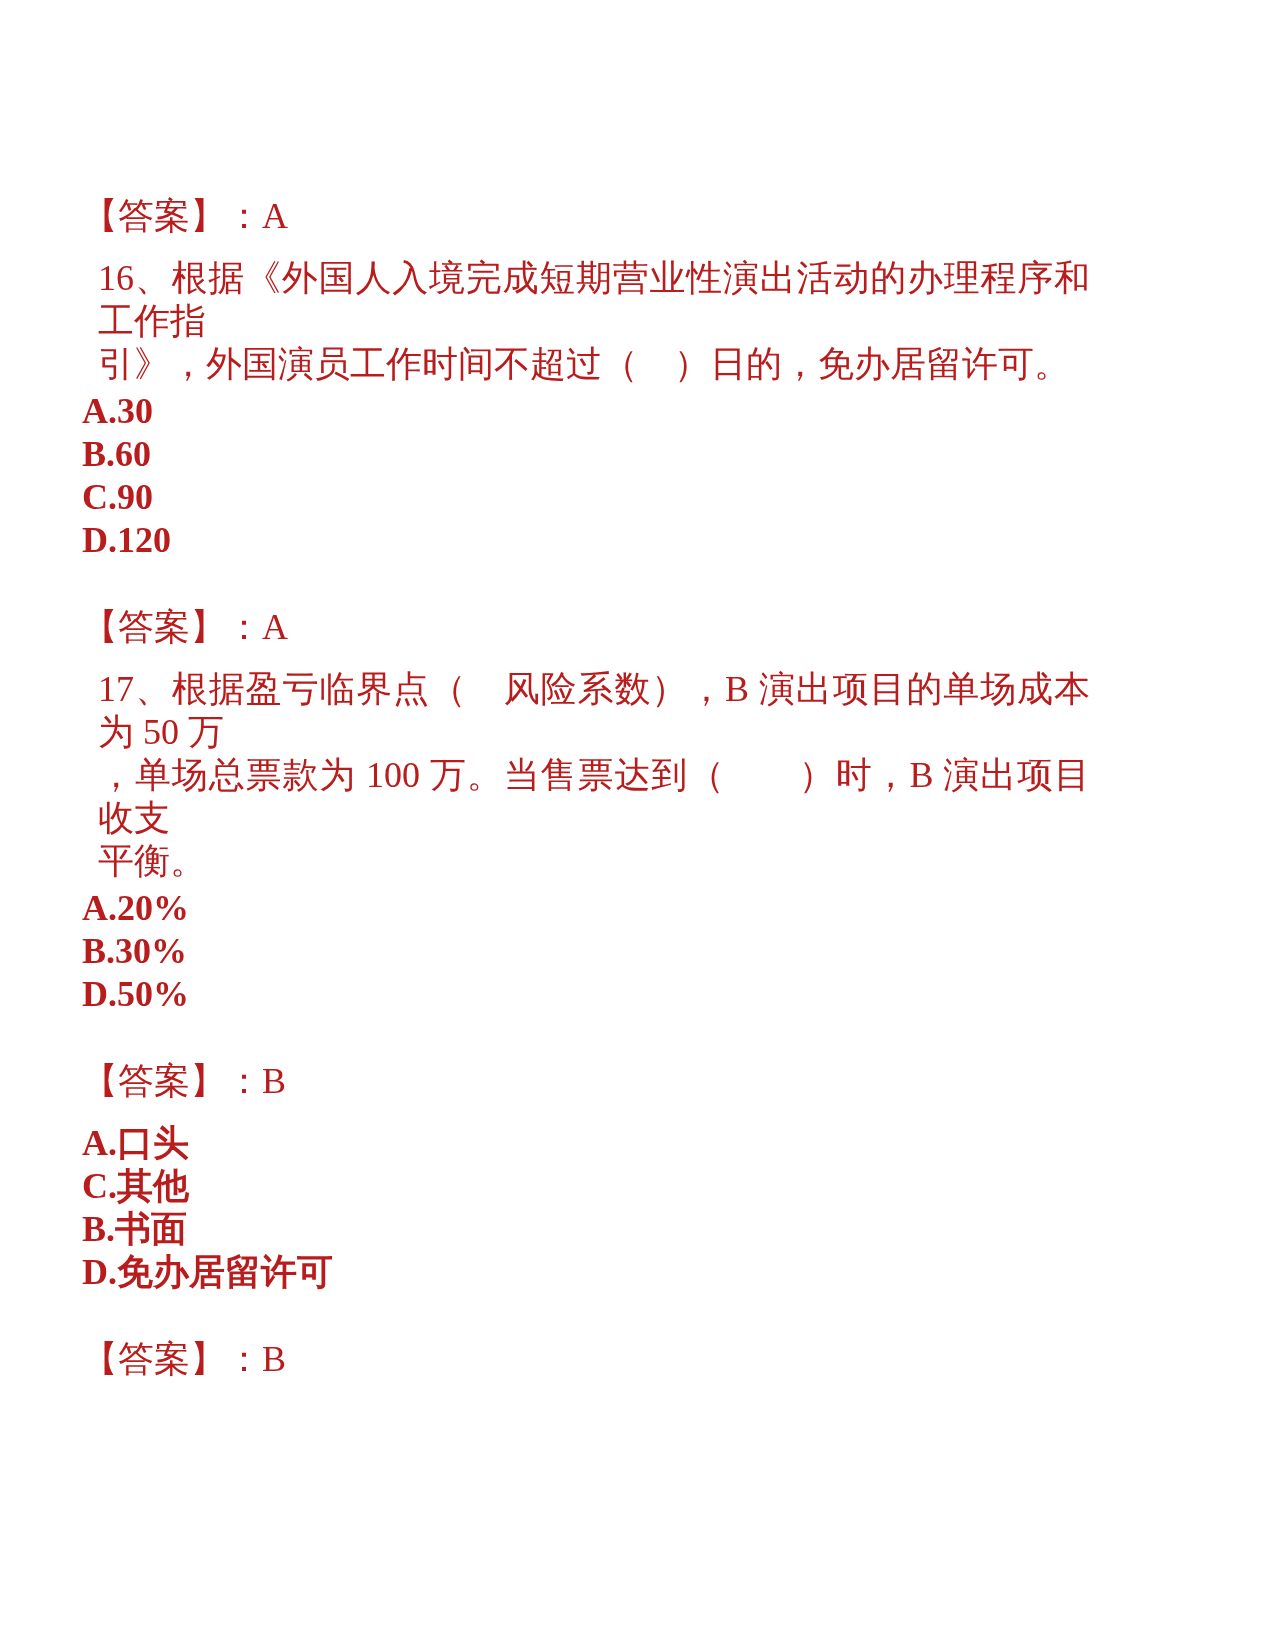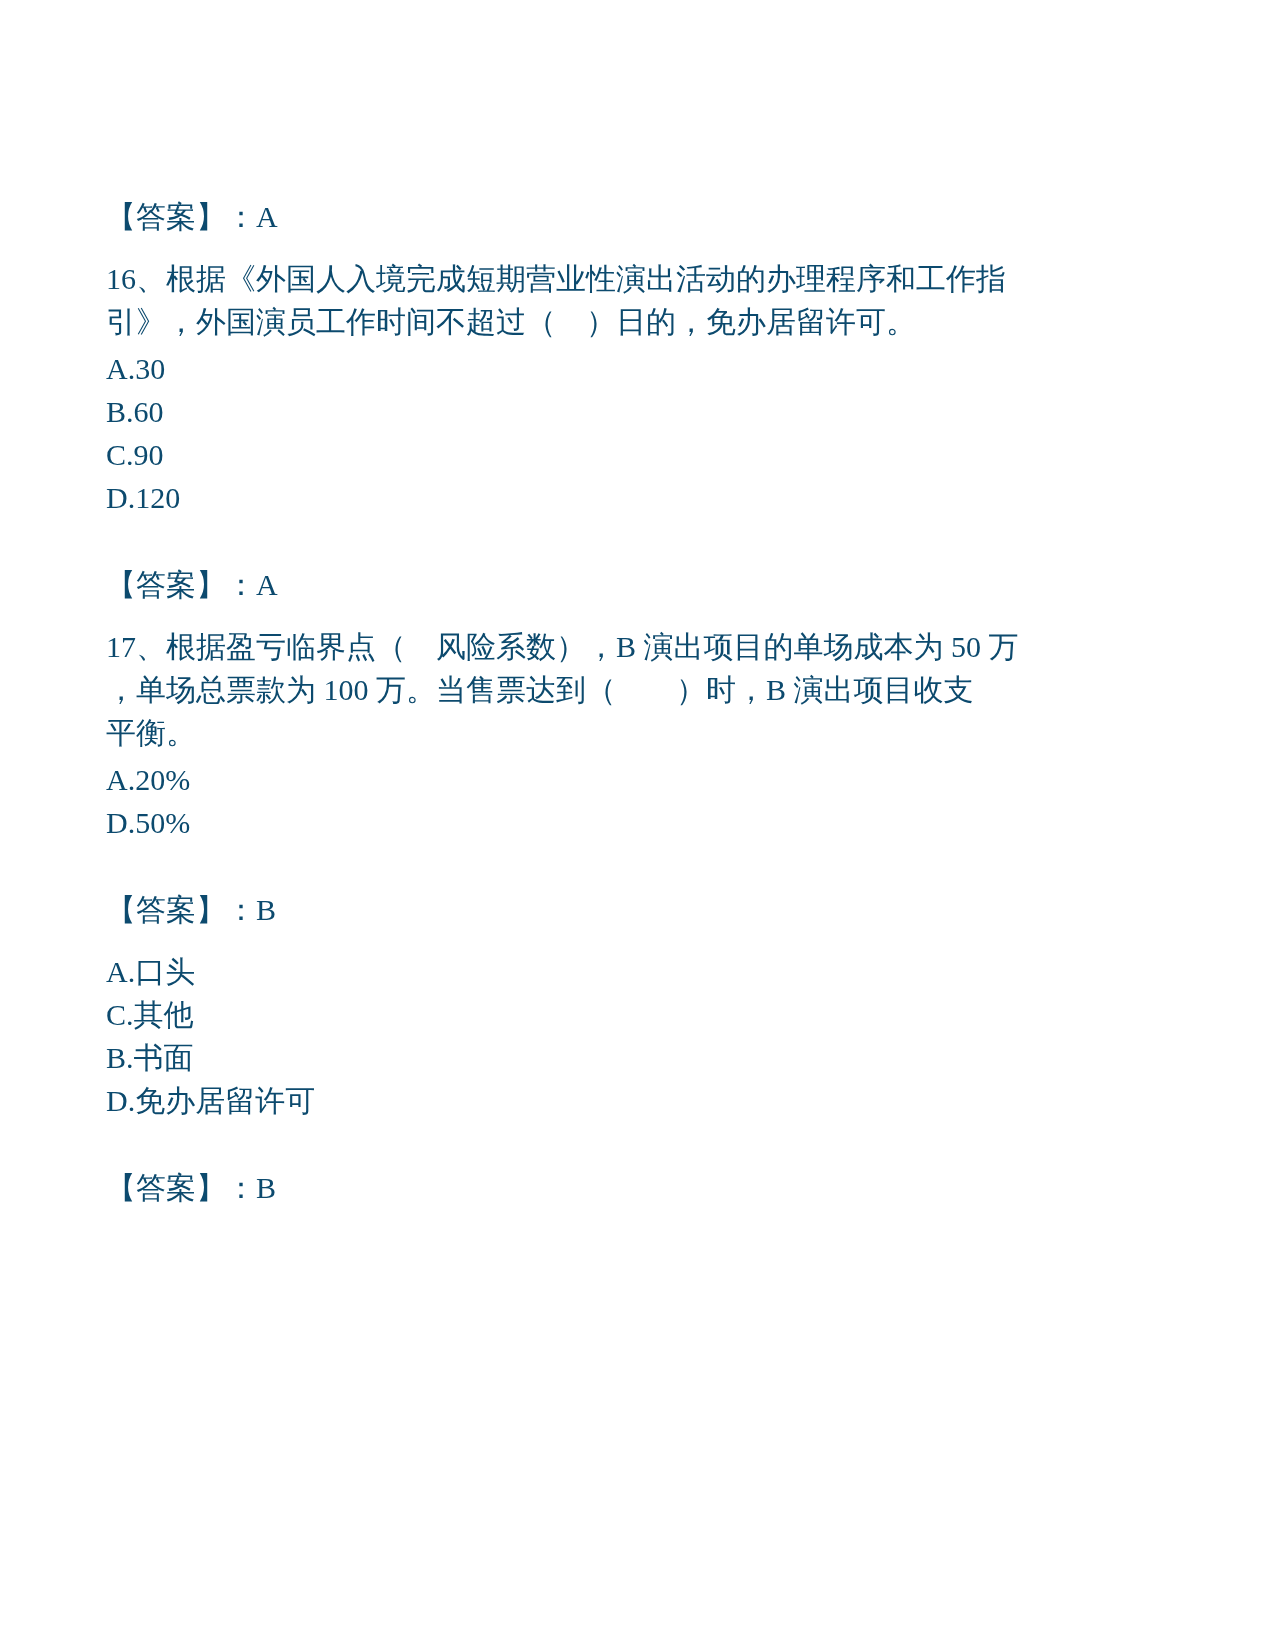--- a/index.html
+++ b/index.html
@@ -5,48 +5,49 @@
   html, body {
     margin: 0;
     padding: 0;
     background: #ffffff;
   }
   .page {
     position: relative;
     width: 1275px;
     height: 1650px;
     box-sizing: border-box;
-    padding: 195px 185px 0 106px;
+    padding: 195px 185px 0 82px;
     background: #ffffff;
     font-family: "Liberation Serif", "DejaVu Serif", serif;
-    font-size: 30px;
+    font-size: 36px;
     line-height: 43px;
-    color: #0c4a6e;
+    color: #b91c1c;
     overflow: hidden;
   }
   .answer-line {
     margin: 44px 0 19px 0;
     white-space: pre-line;
   }
   .answer-line.first {
     margin-top: 0;
   }
   .question-block {
     margin: 0;
   }
   .question-text {
     white-space: pre-line;
-    margin: 0 0 4px 0;
+    margin: 0 0 4px 16px;
     text-align: justify;
   }
   .options {
     margin: 0;
   }
   .option-item {
     white-space: pre-line;
+    font-weight: bold;
   }
 </style>
 </head>
 <body>
 
 <div class="page">
 
   <div class="answer-line first">【答案】：A</div>
 
   <section class="question-block">
@@ -61,20 +62,21 @@
   </section>
 
   <div class="answer-line">【答案】：A</div>
 
   <section class="question-block">
     <div class="question-text">17、根据盈亏临界点（　风险系数），B 演出项目的单场成本为 50 万
 ，单场总票款为 100 万。当售票达到（　　）时，B 演出项目收支
 平衡。</div>
     <div class="options">
       <div class="option-item">A.20%</div>
+      <div class="option-item">B.30%</div>
       <div class="option-item">D.50%</div>
     </div>
   </section>
 
   <div class="answer-line">【答案】：B</div>
 
   <section class="question-block">
     <div class="options">
       <div class="option-item">A.口头</div>
       <div class="option-item">C.其他</div>

